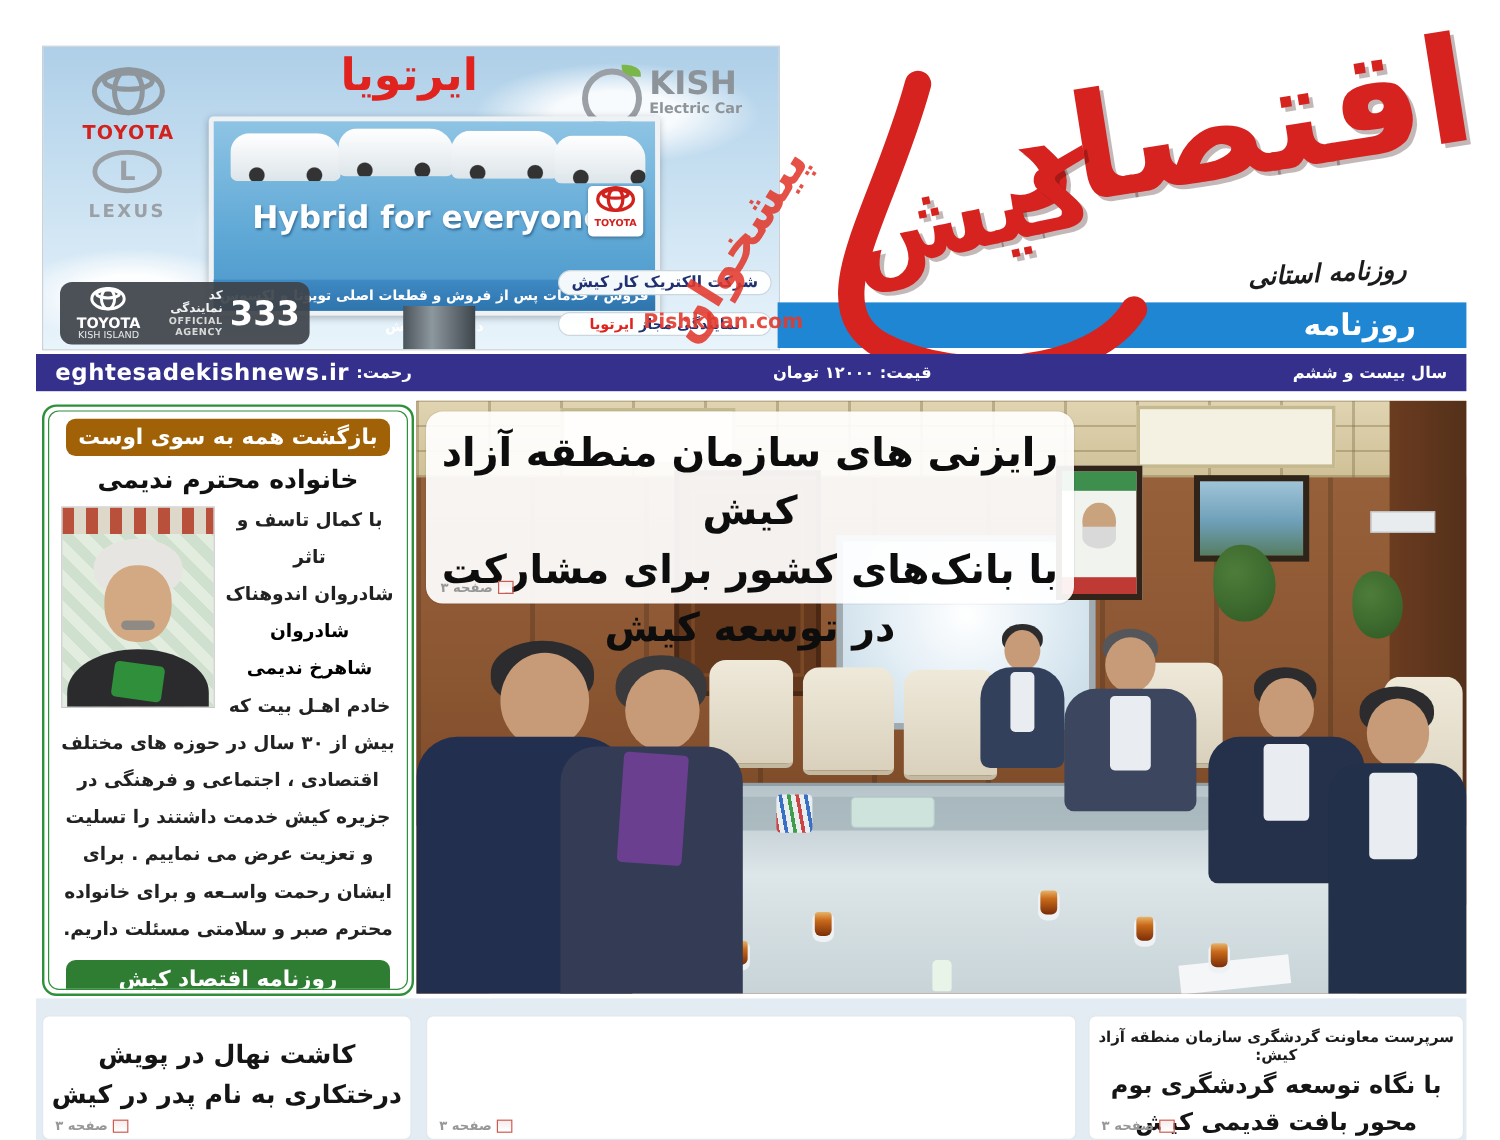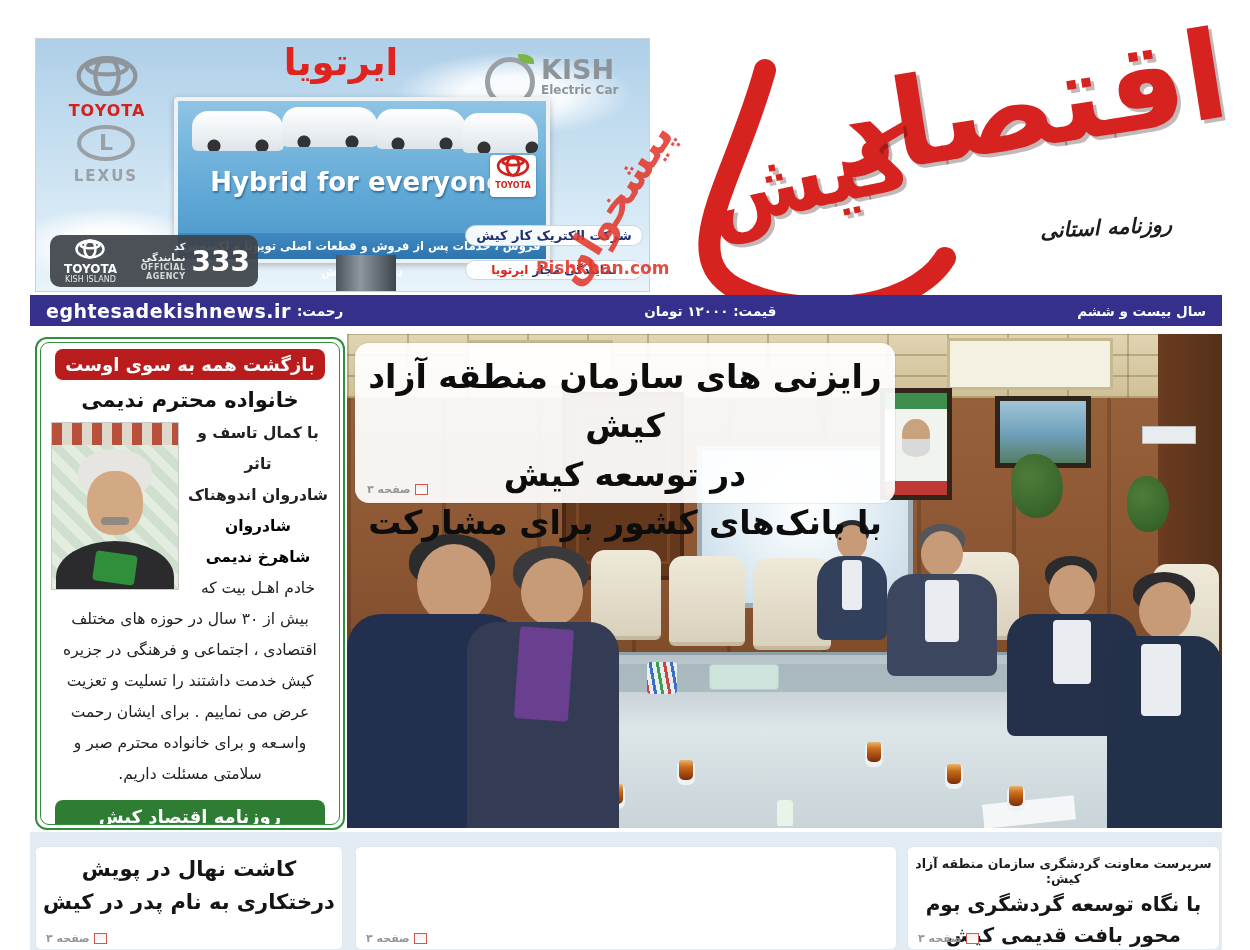--- a/index.html
+++ b/index.html
@@ -66,24 +66,24 @@
   
   .dateline{left:30px;top:295px;width:1192px;height:31px;background:#34308c;display:flex;flex-direction:row-reverse;
             align-items:center;justify-content:space-between;padding:0 16px;box-sizing:border-box;z-index:6;}
   .dateline .seg{color:#fff;font-size:13.5px;font-weight:bold;direction:rtl;white-space:nowrap;}
   .site-group{display:flex;flex-direction:row-reverse;align-items:center;gap:6px;}
   .site-url{color:#fff;font-size:19px;font-weight:bold;direction:ltr;letter-spacing:.5px;}
 
   
   .obit{left:35px;top:337px;width:310px;height:493px;border:2px solid #2f8f3a;border-radius:12px;padding:3px;box-sizing:border-box;background:#fff;}
   .obit-inner{border:1px solid #2f8f3a;border-radius:9px;height:100%;box-sizing:border-box;padding:6px 10px;direction:rtl;overflow:hidden;}
-  .obit-head{background:#b91c1c;border-radius:8px;color:#fff;font-weight:bold;font-size:18px;text-align:center;padding:5px 4px;margin:0 4px;}
+  .obit-head{background:#a16207;border-radius:8px;color:#fff;font-weight:bold;font-size:18px;text-align:center;padding:5px 4px;margin:0 4px;}
   .obit-title{color:#111;font-weight:bold;font-size:21px;text-align:center;margin:8px 0 6px;}
   .obit-flow{font-size:15.5px;line-height:2.0;color:#222;font-weight:bold;text-align:center;}
-  .obit-flow .body{font-weight:normal;text-align:justify;display:inline;}
+  .obit-flow .body{font-weight:bold;text-align:justify;display:inline;}
   .obit-flow .green{color:#000000;}
   .obit-photo{float:left;width:126px;height:166px;margin:4px 8px 4px 0;position:relative;overflow:hidden;border:1px solid #c9c9c9;
       background:repeating-linear-gradient(45deg,#e2ecdf 0 9px,#cfe0cf 9px 18px);}
   .obit-photo .band{position:absolute;top:0;left:0;right:0;height:22px;background:repeating-linear-gradient(90deg,#b8503c 0 10px,#ddd8ca 10px 20px);}
   .obit-photo .hair{position:absolute;left:26px;top:26px;width:74px;height:48px;background:#e7e5e1;border-radius:50% 50% 42% 42%;}
   .obit-photo .face{position:absolute;left:35px;top:48px;width:56px;height:64px;background:#d3a983;border-radius:46%;}
   .obit-photo .mus{position:absolute;left:49px;top:94px;width:28px;height:8px;background:#8f8a84;border-radius:4px;}
   .obit-photo .jack{position:absolute;left:4px;bottom:0;width:118px;height:48px;background:#2b2b2e;border-radius:60% 60% 0 0/90% 90% 0 0;}
   .obit-photo .scarf{position:absolute;left:42px;bottom:6px;width:42px;height:30px;background:#2f8f3a;transform:rotate(8deg);border-radius:4px;}
   .obit-foot{background:#2e7d33;border-radius:8px;color:#fff;font-weight:bold;font-size:18px;text-align:center;padding:6px 4px;margin:10px 4px 0;}
@@ -130,21 +130,21 @@
   .lead-box .l{text-align:center;color:#0d0d0d;font-weight:bold;font-size:33px;line-height:1.48;direction:rtl;}
   .lead-box .wrap{padding-top:10px;}
   .pageref{position:absolute;display:flex;flex-direction:row;align-items:center;gap:4px;color:#979797;font-size:11px;direction:rtl;font-weight:bold;}
   .pr-icon{display:inline-block;width:11px;height:9px;border:1px solid #cf5a50;background:linear-gradient(180deg,#f6eceb,#fff);}
 
   
   .strip{left:30px;top:832px;width:1192px;height:118px;background:#e2ecf2;}
   .sbox{position:absolute;top:14px;height:104px;background:#fff;border:1px solid #e0e8ed;border-radius:6px;box-sizing:border-box;}
   .sbox .hl{text-align:center;color:#151515;font-weight:bold;direction:rtl;line-height:1.55;}
   .sbox .kick{text-align:center;color:#1c1c1c;font-size:12.5px;font-weight:bold;direction:rtl;margin-top:9px;}
-  .b1{left:5px;width:308px;} .b1 .hl{font-size:21px;margin-top:6px;}
+  .b1{left:5px;width:308px;} .b1 .hl{font-size:21px;margin-top:16px;}
   .b2{left:325px;width:542px;} .b2 .hl{font-size:25px;margin-top:14px;}
   .b3{left:877px;width:313px;} .b3 .hl{font-size:20px;margin-top:3px;}
 </style>
 </head>
 <body>
 
 <div class="page">
 
   <div class="abs ad">
     <div class="abs ad-irtoya">ایرتویا</div>
@@ -220,20 +220,23 @@
 
   <div class="abs watermark-en">Pishkhan.com</div>
   <div class="abs watermark-fa">پیشخوان</div>
 
   <svg class="abs mast-swoosh" width="620" height="290" viewBox="0 0 620 290">
     <path d="M 125 30 C 95 140, 35 215, 95 248 C 160 282, 272 272, 305 218" fill="none" stroke="#d6231f" stroke-width="22" stroke-linecap="round"></path>
   </svg>
   <div class="abs mast-w1">اقتصاد</div>
   <div class="abs mast-w2">کیش</div>
   <div class="abs mast-sub">روزنامه استانی</div>
+  <div class="abs mast-banner">
+    <span>روزنامه</span>
+  </div>
 
   <div class="abs dateline">
     <span class="seg">سال بیست و ششم</span>
     <span class="seg">قیمت: ۱۲۰۰۰ تومان</span>
     <span class="site-group">
       <span class="seg">رحمت:</span>
       <span class="site-url">eghtesadekishnews.ir</span>
     </span>
   </div>
 
@@ -343,22 +346,22 @@
       <div class="hr" style="left:26px;top:0;width:62px;height:40px;"></div>
       <div class="hd" style="left:32px;top:10px;width:52px;height:58px;"></div>
       <div class="bd" style="left:0;top:64px;width:115px;height:194px;background:#233049;border-radius:28px 28px 0 0;"></div>
       <div class="sh" style="left:34px;top:72px;width:40px;height:72px;"></div>
     </div>
   </div>
 
   <div class="abs lead-box">
     <div class="wrap">
       <div class="l">رایزنی های سازمان منطقه آزاد کیش</div>
+      <div class="l">با بانک‌های کشور برای مشارکت</div>
       <div class="l">در توسعه کیش</div>
-      <div class="l">با بانک‌های کشور برای مشارکت</div>
     </div>
     <div class="pageref" style="left:12px;bottom:7px;">
       <span class="pr-icon"></span>
       <span>صفحه ۳</span>
     </div>
   </div>
 
   <div class="abs strip">
     <div class="sbox b1">
       <div class="hl">کاشت نهال در پویش درختکاری به نام پدر در کیش</div>

